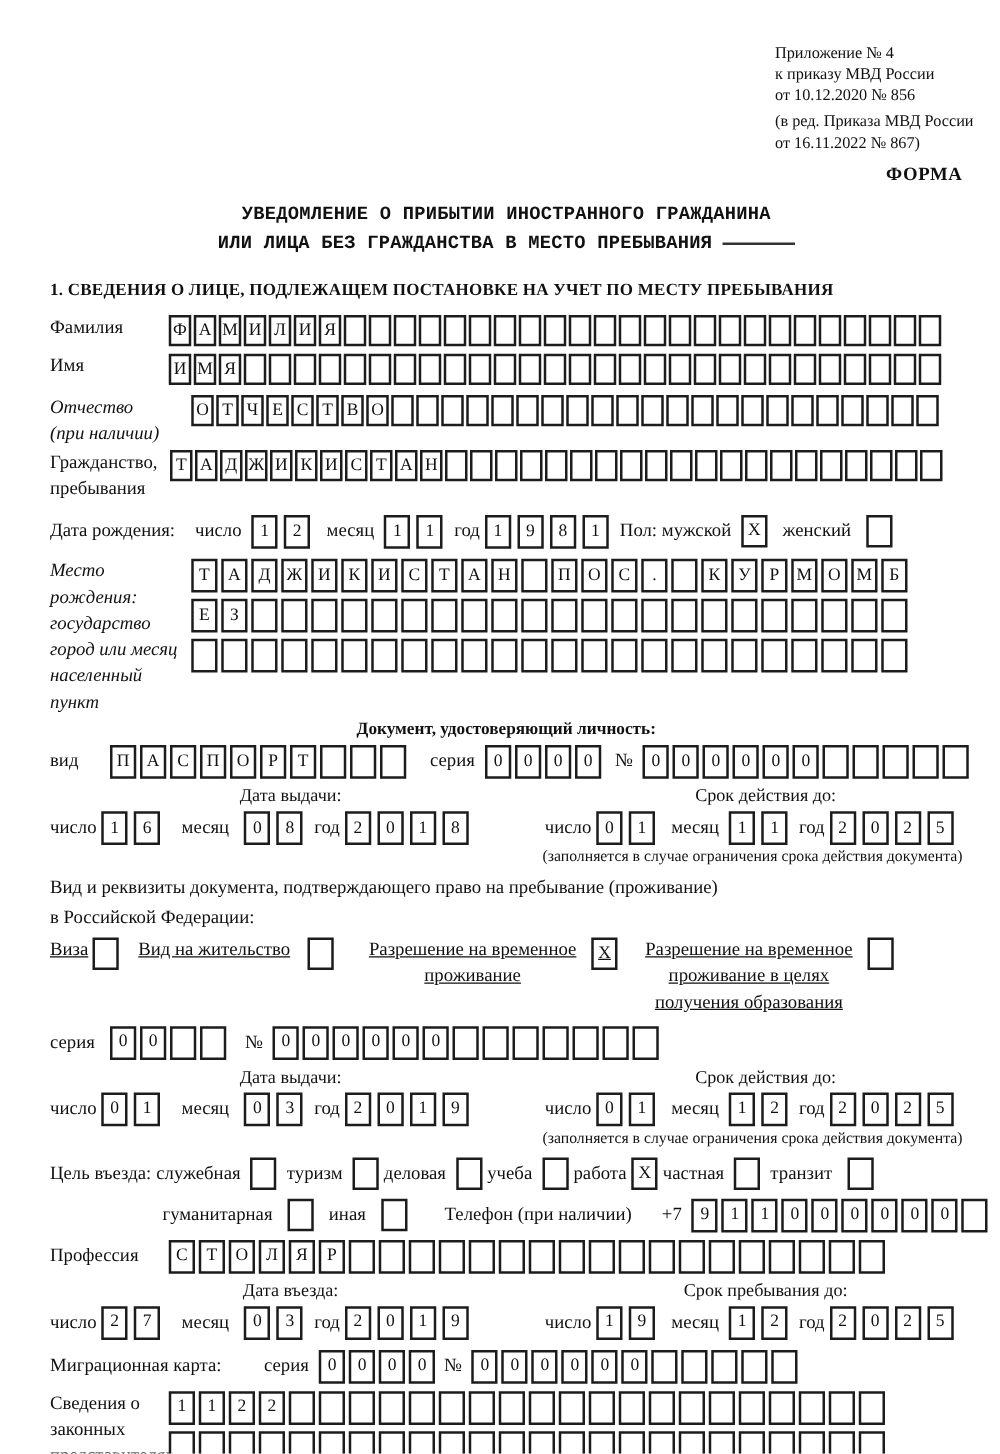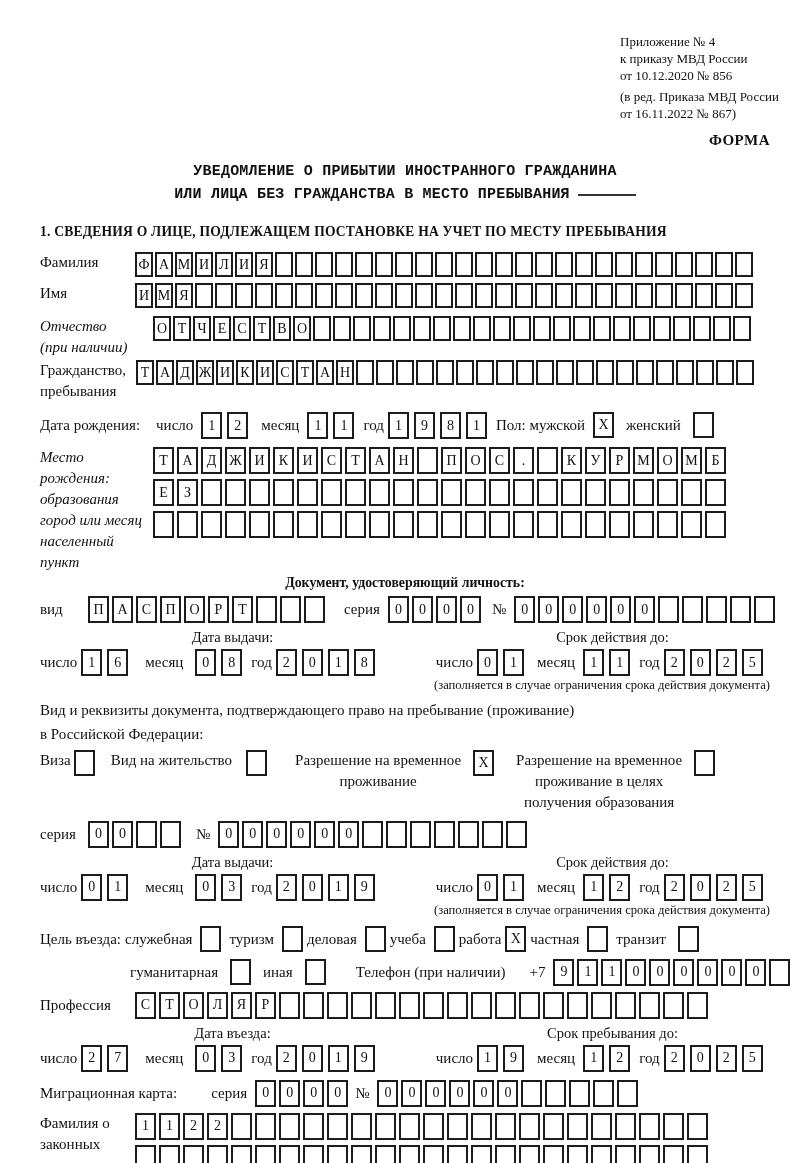--- a/index.html
+++ b/index.html
@@ -13,21 +13,21 @@
 
   
   .title{margin-top:12px;text-align:center;font-weight:bold;font-size:15px;line-height:1.5;letter-spacing:.2px;font-family:Liberation Mono, monospace;}
   .blank-line{display:inline-block;width:58px;height:2px;background:#333;margin-left:8px;vertical-align:2px;}
   .section{margin-top:18px;font-weight:bold;font-size:13.6px;letter-spacing:.2px;}
 
   
   .row{display:flex;align-items:flex-start;}
   .lbl{font-size:15px;line-height:21px;flex:none;}
   .lw95{width:95px;} .lw113{width:113px;font-style:italic;} .lw96{width:96px;} .lw48{width:48px;}
-  .mt12{margin-top:12px;} .mt10{margin-top:10px;} .mt8{margin-top:8px;} .mt6{margin-top:6px;} .mt5{margin-top:5px;} .mt4{margin-top:4px;} .mt2{margin-top:2px;}
+  .mt12{margin-top:12px;} .mt10{margin-top:10px;} .mt8{margin-top:8px;} .mt6{margin-top:6px;} .mt5{margin-top:5px;} .mt4{margin-top:4px;text-decoration:underline;} .mt2{margin-top:2px;}
 
   
   .cells{display:flex;flex:none;}
   .cell{display:inline-flex;flex:none;align-items:center;justify-content:center;border:2px solid #1c1c1c;background:#fff;font-size:14px;line-height:1;box-sizing:border-box;}
   .cells-sm .cell{width:18px;height:25px;margin-right:2px;}
   .cells-lg .cell{width:21px;height:27px;margin-right:3px;}
   .cells-dt .cell{width:21px;height:27px;margin-right:5px;}
   .cbx .cell{width:21px;height:26px;}
   .vstack{display:flex;flex-direction:column;}
   .vstack .cells{margin-bottom:5px;}
@@ -266,21 +266,21 @@
     <span class="w">женский</span>
       <span class="sp12"></span>
     <div class="cells cbx">
         <span class="cell"></span>
       </div>
   </div>
 
   <div class="row mt8">
     <div class="lbl lw113">
       <div>Место рождения:</div>
-      <div>образования</div>
+      <div>государство</div>
       <div>город или месяц</div>
       <div>населенный пункт</div>
     </div>
     <div class="vstack">
       <div class="cells cells-lg">
           <span class="cell">Т</span>
           <span class="cell">А</span>
           <span class="cell">Д</span>
           <span class="cell">Ж</span>
           <span class="cell">И</span>
@@ -761,21 +761,21 @@
         <span class="cell"></span>
         <span class="cell"></span>
         <span class="cell"></span>
         <span class="cell"></span>
         <span class="cell"></span>
       </div>
   </div>
 
   <div class="row mt6">
     <div class="lbl lw95">
-      <div>Фамилия о</div>
+      <div>Сведения о</div>
       <div>законных</div>
       <div>представителях</div>
       <div>(родителях,</div>
 
     </div>
     <div class="vstack">
       <div class="cells cells-lg">
           <span class="cell">1</span>
           <span class="cell">1</span>
           <span class="cell">2</span>

